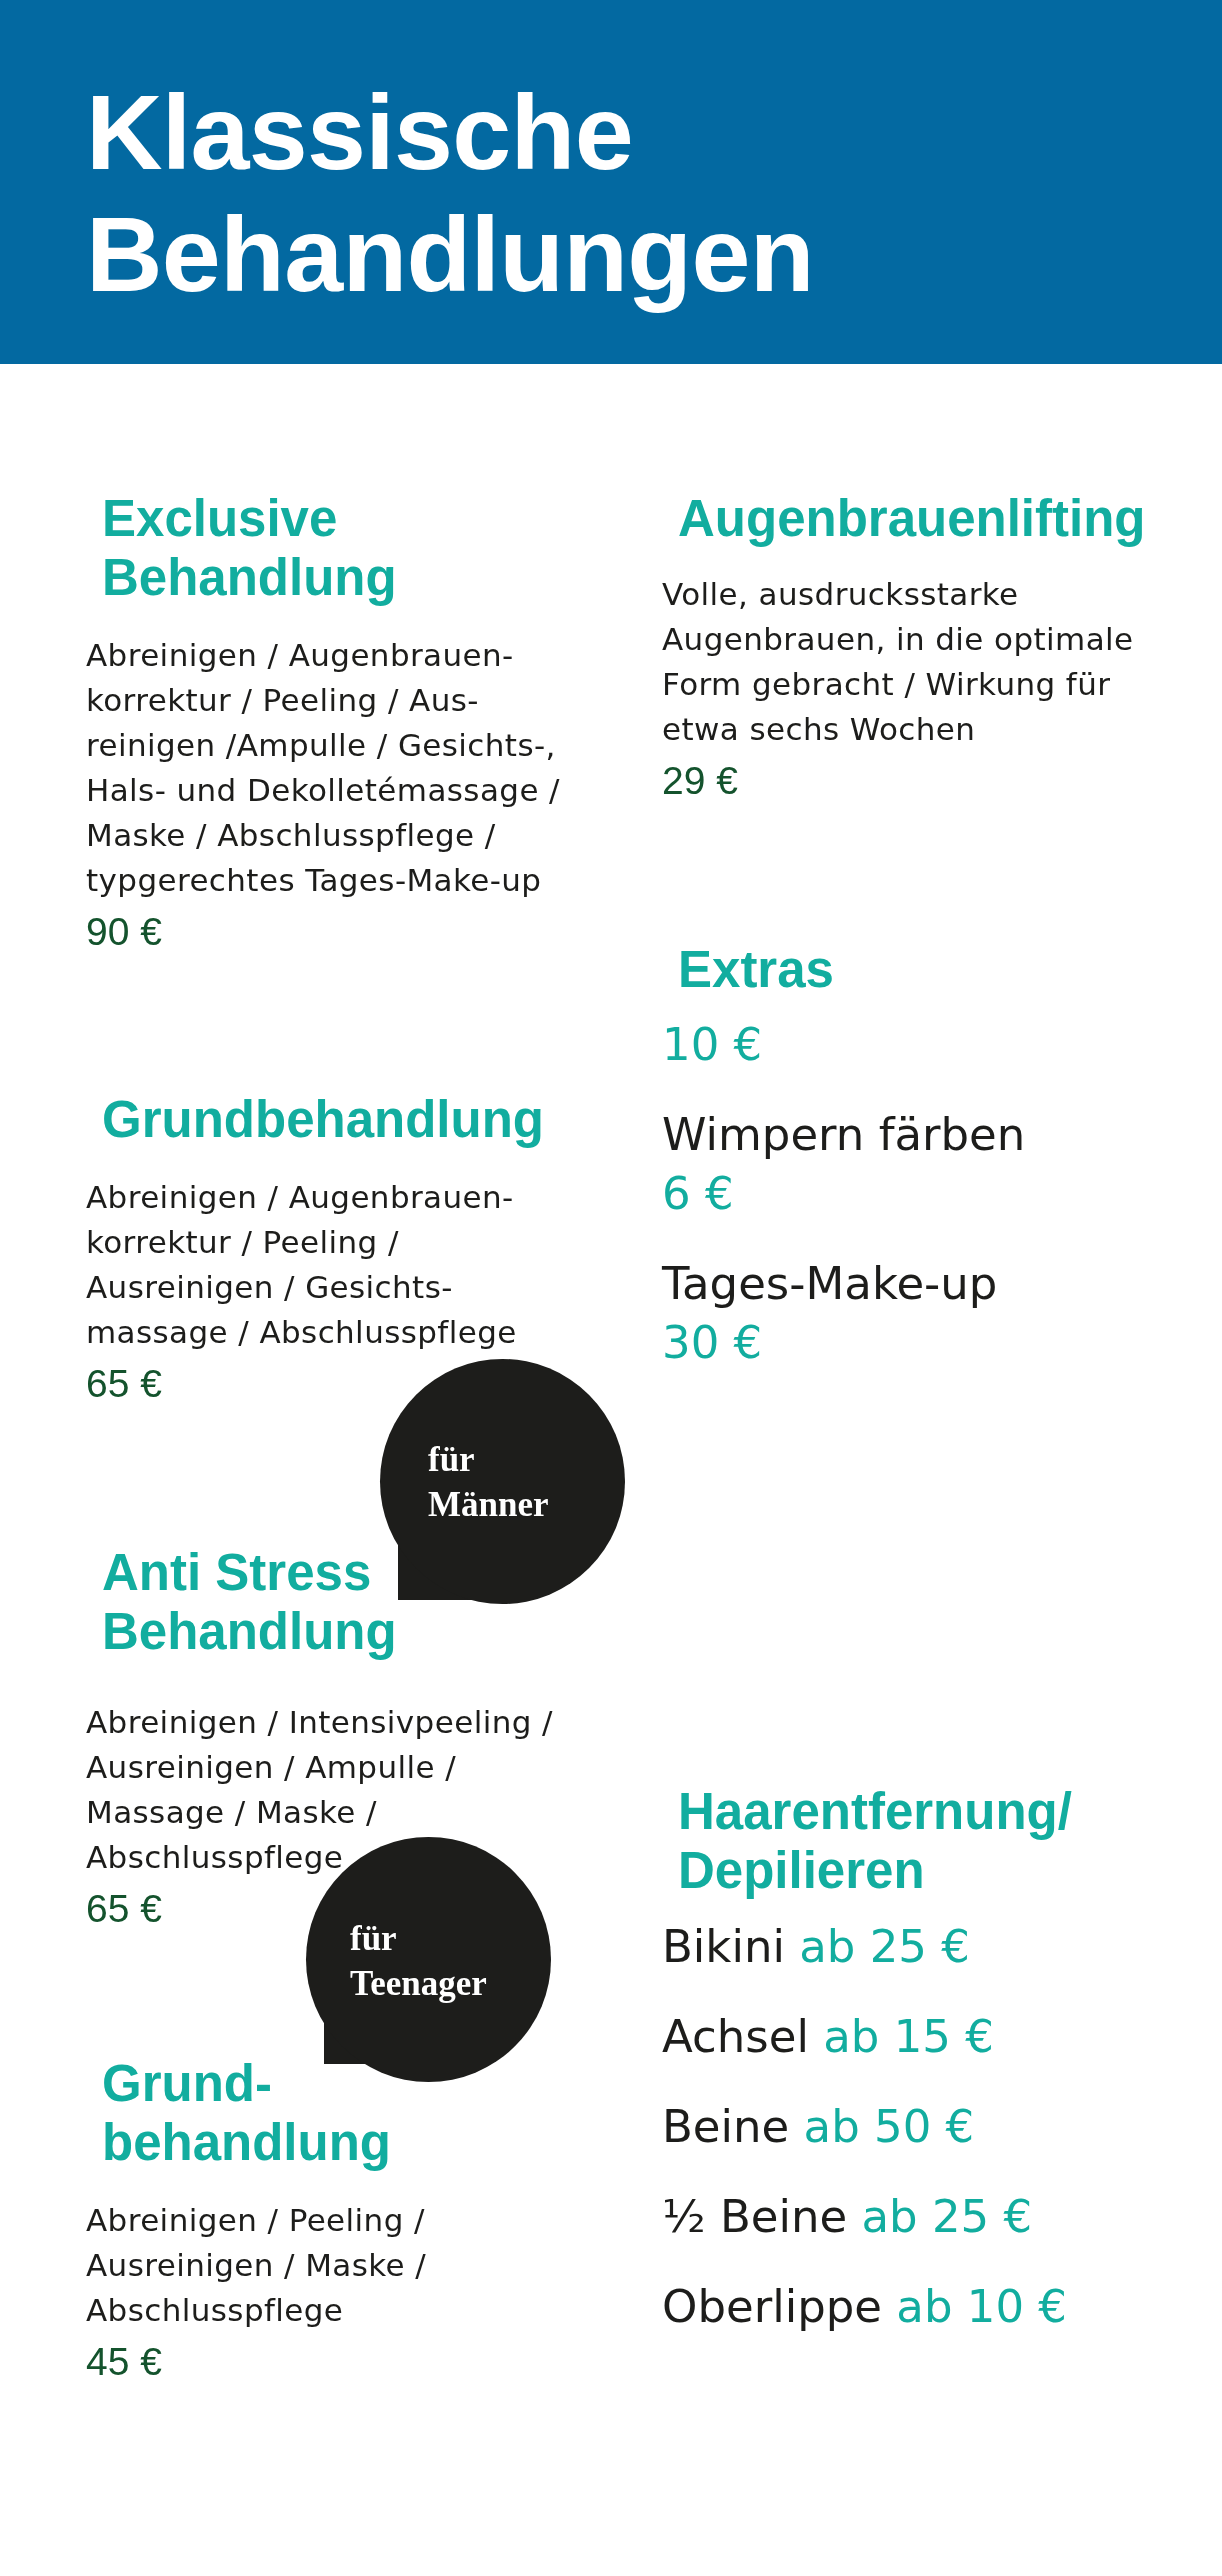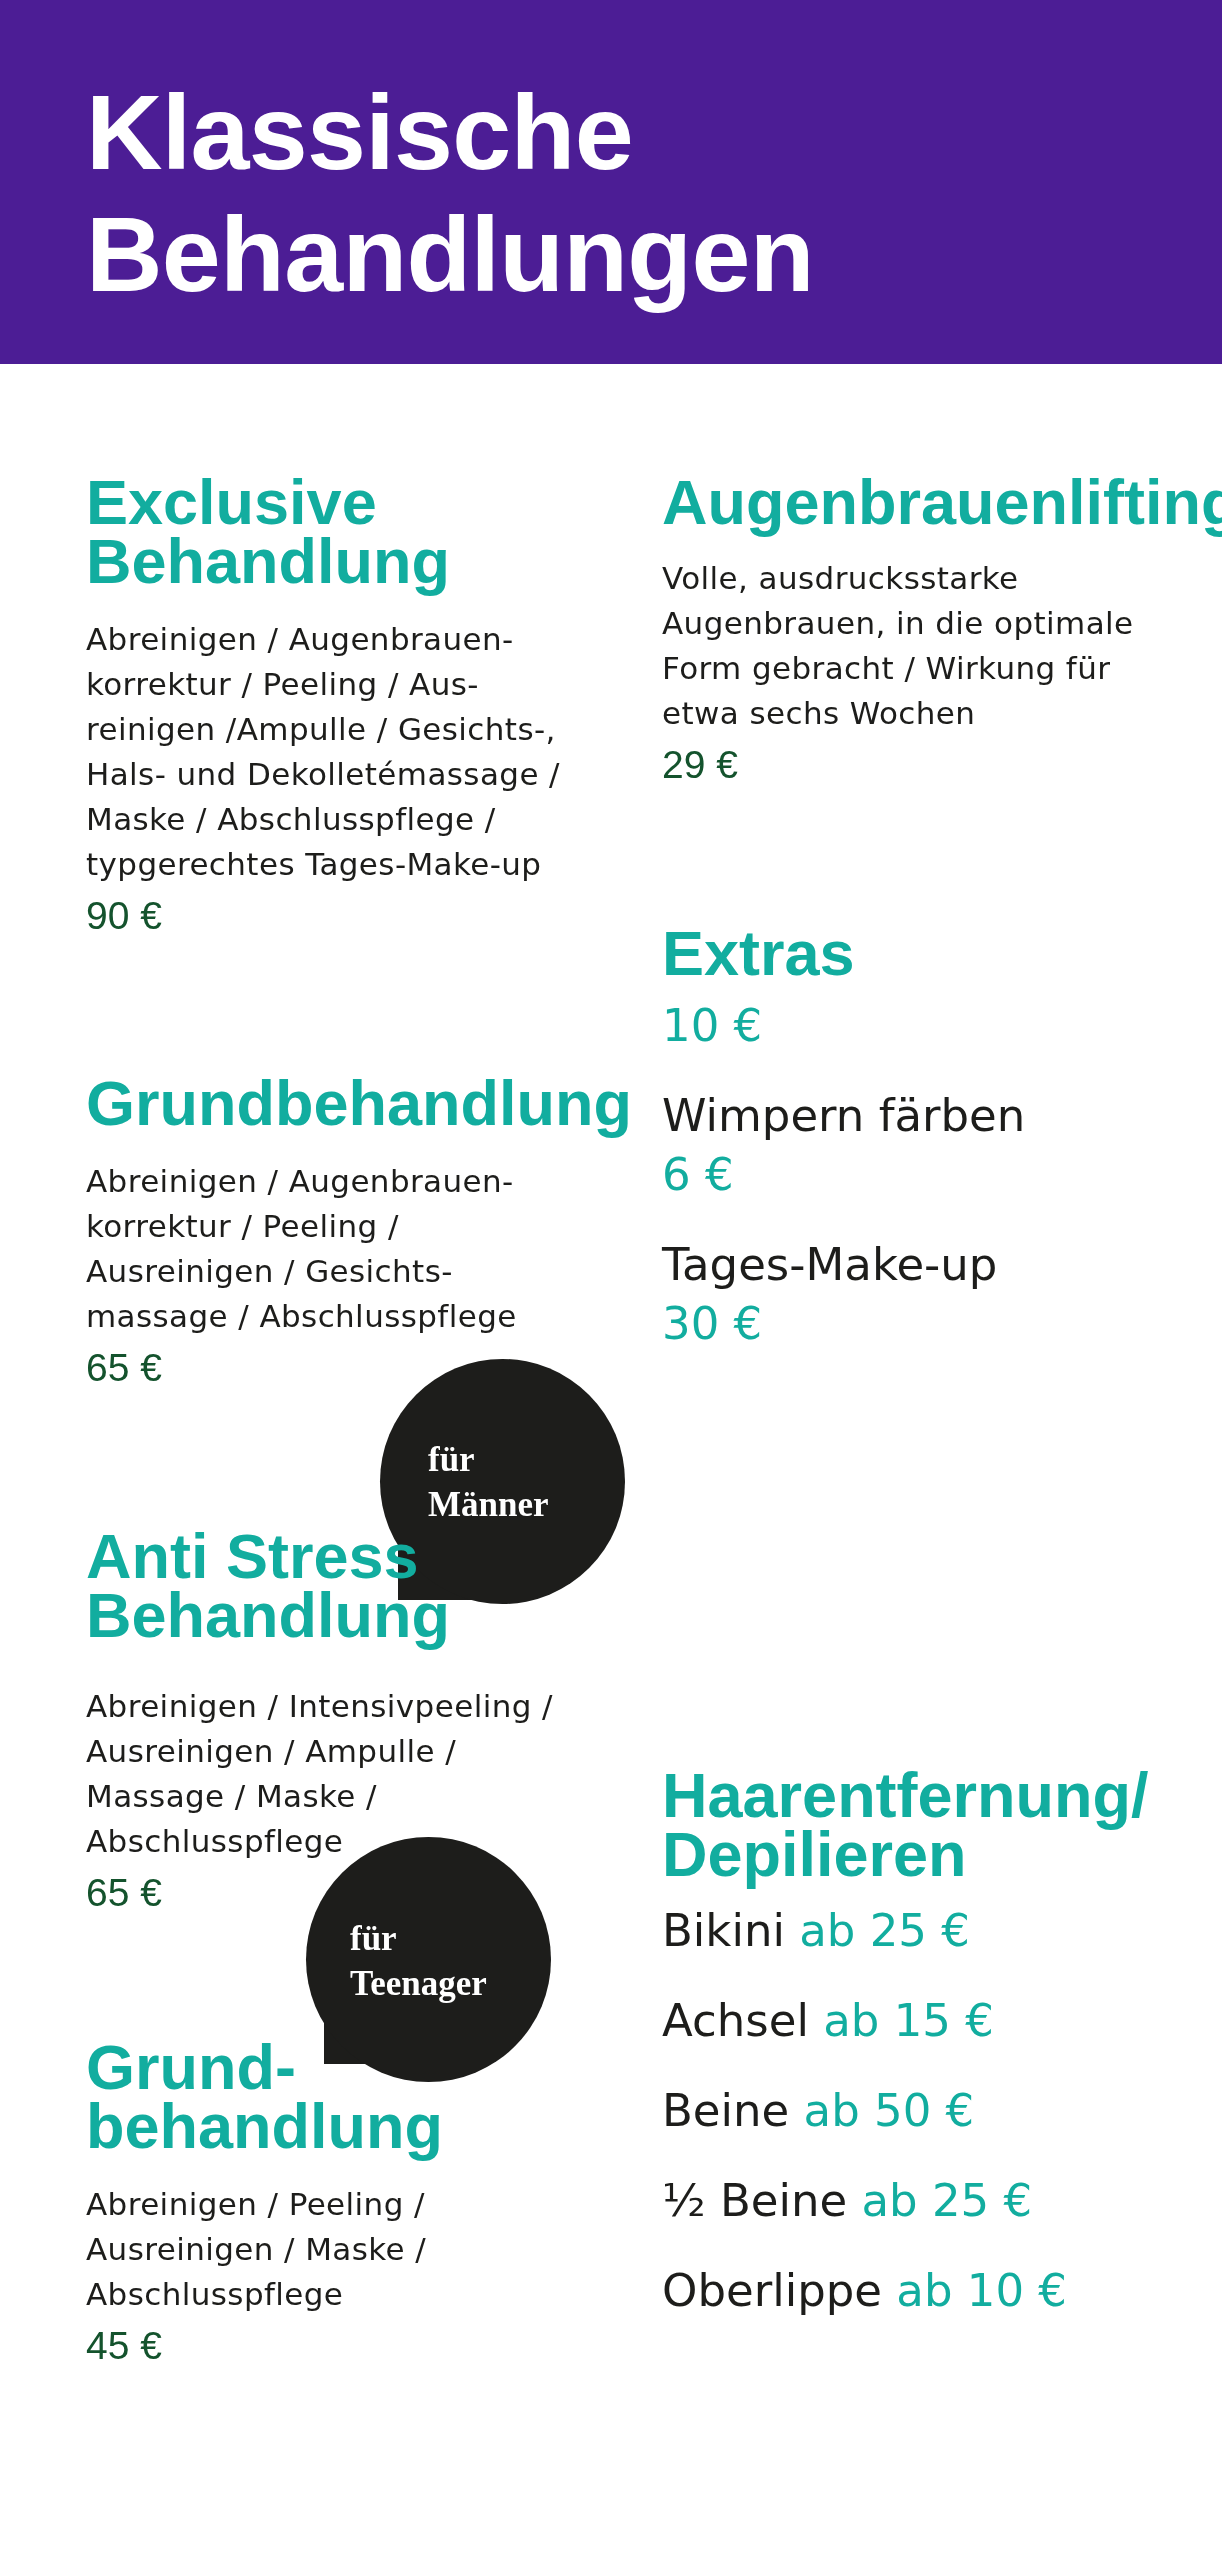--- a/index.html
+++ b/index.html
@@ -2,32 +2,32 @@
 <html style="font-size:11.3px"><head>
 <meta charset="utf-8">
 <style>
   html, body { margin: 0; padding: 0; }
   body {
     width: 1223px; height: 2576px; position: relative; overflow: hidden;
     background: #ffffff; font-family: "Liberation Sans", sans-serif; color: #1d1d1b;
   }
   .header {
     position: absolute; left: 0; top: 0; width: 1223px; height: 364px;
-    background: #4c1d95;
+    background: #0369a1;
   }
   .title {
     position: absolute; left: 86px; top: 71px; margin: 0;
     font-family: "Liberation Sans", sans-serif; font-weight: bold;
     font-size: 106px; line-height: 122px; color: #ffffff; letter-spacing: -0.7px;
   }
   .title span { display: block; }
   .section { position: absolute; }
   .h {
-    margin: 0; font-family: "Liberation Sans", sans-serif; font-weight: bold;
-    font-size: 63px; line-height: 59px; color: #12ad9f;
+    margin: 16px; font-family: "Liberation Sans", sans-serif; font-weight: bold;
+    font-size: 51px; line-height: 59px; color: #12ad9f;
   }
   .h span { display: block; }
   .desc {
     margin: 0; font-family: "DejaVu Sans", sans-serif; font-size: 31px;
     line-height: 45px; color: #1d1d1b; letter-spacing: 0.4px;
   }
   .desc span { display: block; white-space: nowrap; }
   .price {
     font-family: "Liberation Sans", sans-serif; font-size: 39px;
     line-height: 57px; color: #14532d; display: block;

